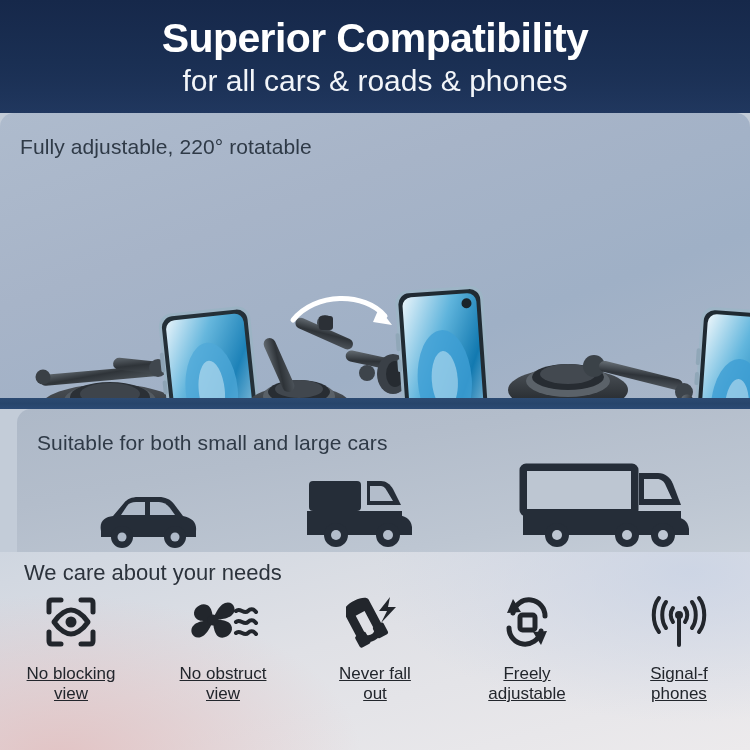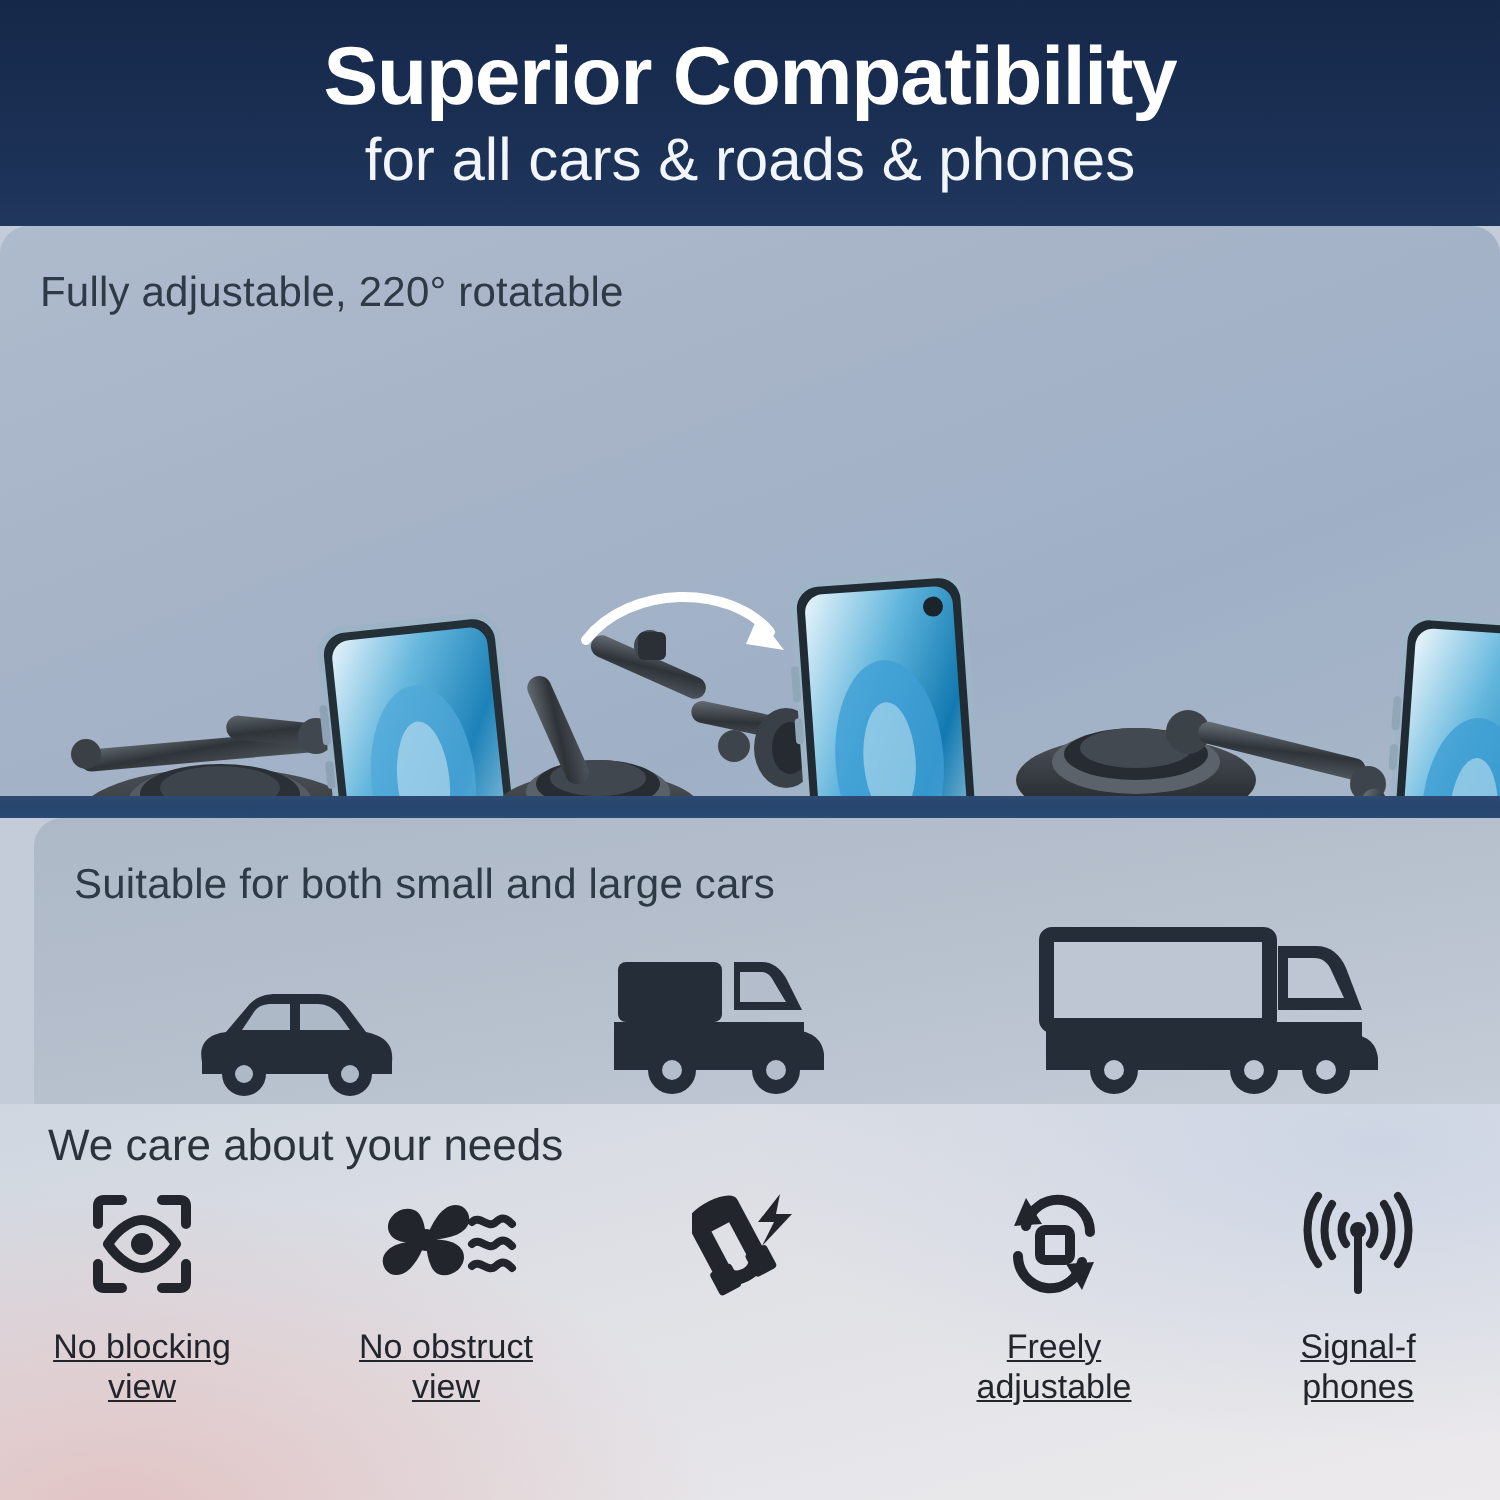--- a/index.html
+++ b/index.html
@@ -418,20 +418,22 @@
         <div class="feature-icon">
           <svg width="58" height="54" viewBox="0 0 58 54">
             <g fill="#22262c" transform="rotate(-28 26 28)">
               <path d="M6 6 C6 -2 34 -2 34 6 L34 34 C34 48 6 48 6 34 Z M15 14 L15 34 C15 39 25 39 25 34 L25 14 Z"></path>
               <rect x="4" y="32" width="12" height="13" rx="2"></rect>
               <rect x="24" y="32" width="12" height="13" rx="2"></rect>
             </g>
             <path d="M44 2 L33 16 L41 16 L35 28 L50 12 L42 12 Z" fill="#22262c"></path>
           </svg>
         </div>
+        <div class="feature-label">Never fall
+out</div>
       </div>
 
       <div class="feature">
         <div class="feature-icon">
           <svg width="52" height="54" viewBox="0 0 52 54">
             <g stroke="#22262c" stroke-width="5" fill="none" stroke-linecap="round">
               <path d="M12 18 C14 9 22 4 30 5 C38 6 44 13 44 21"></path>
               <path d="M40 36 C38 45 30 50 22 49 C14 48 8 41 8 33"></path>
             </g>
             <path d="M12 4 L6 18 L20 17 Z" fill="#22262c"></path>

